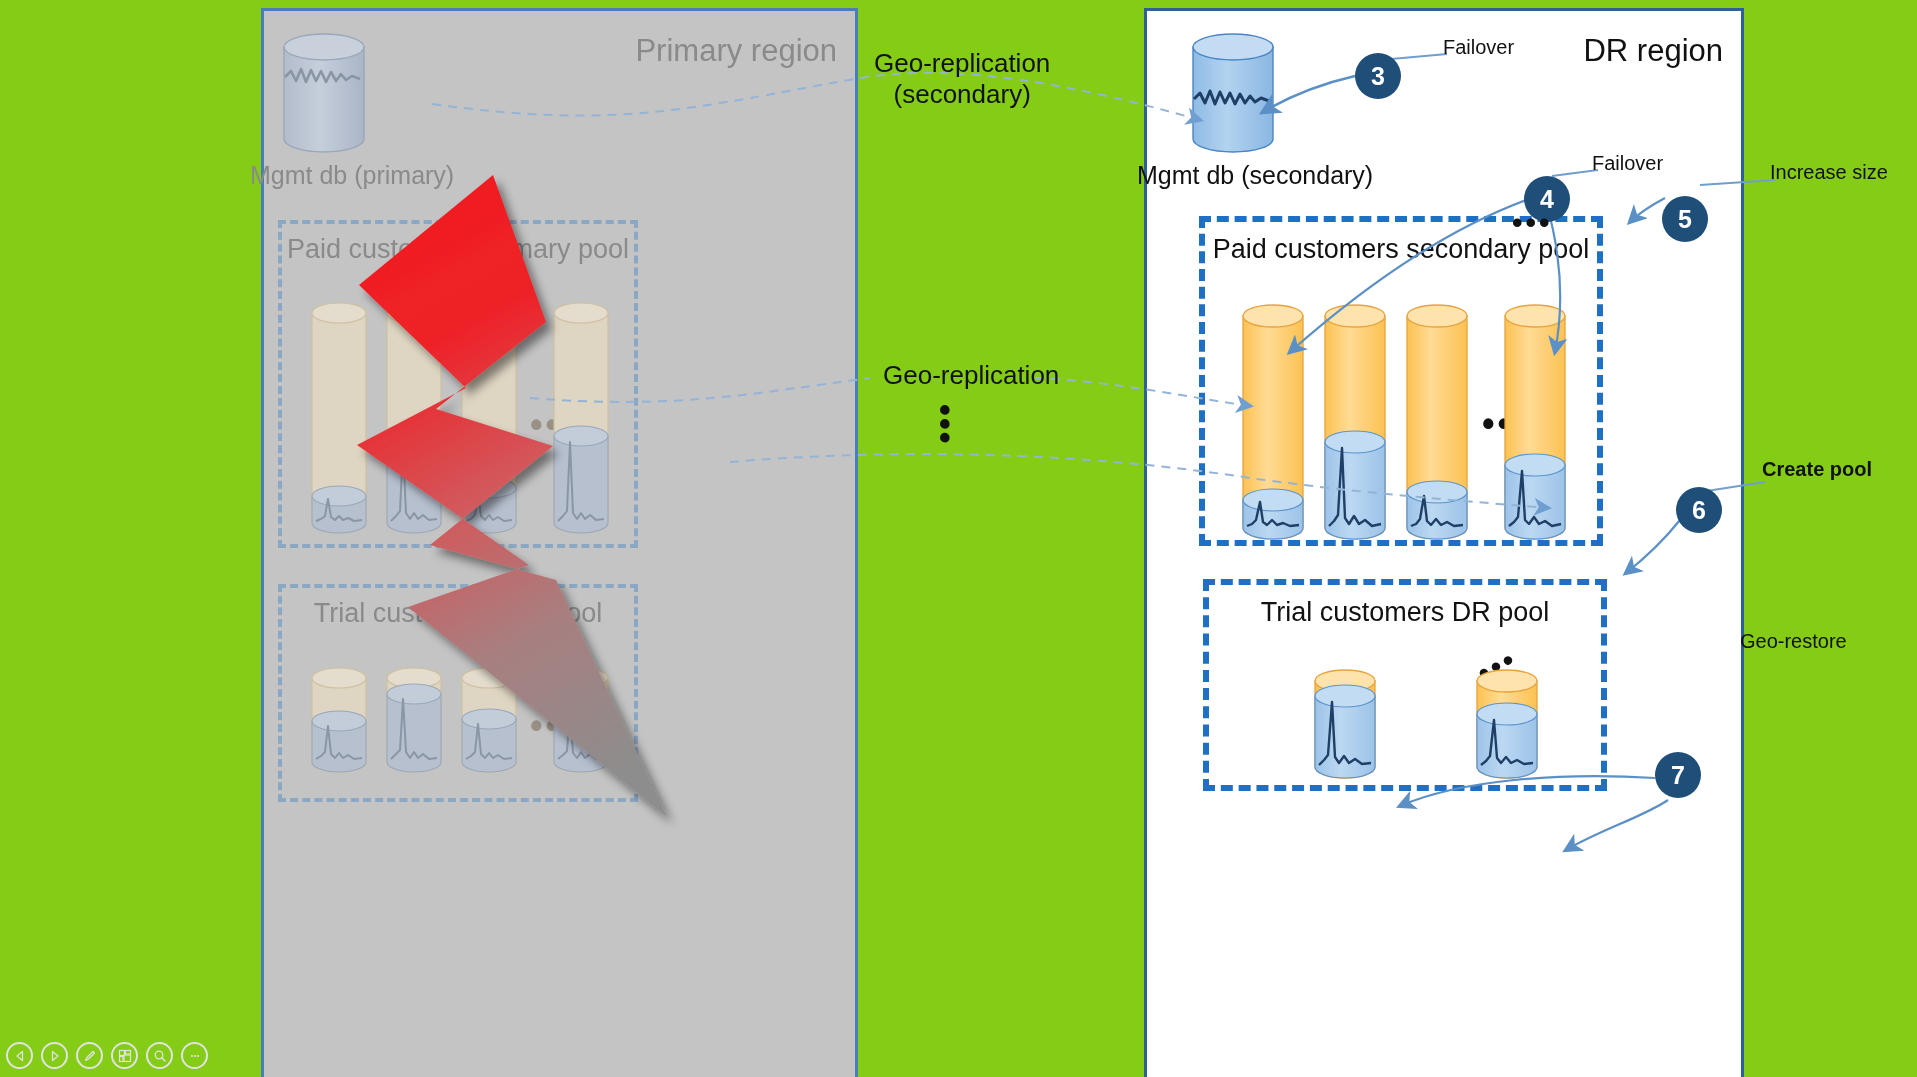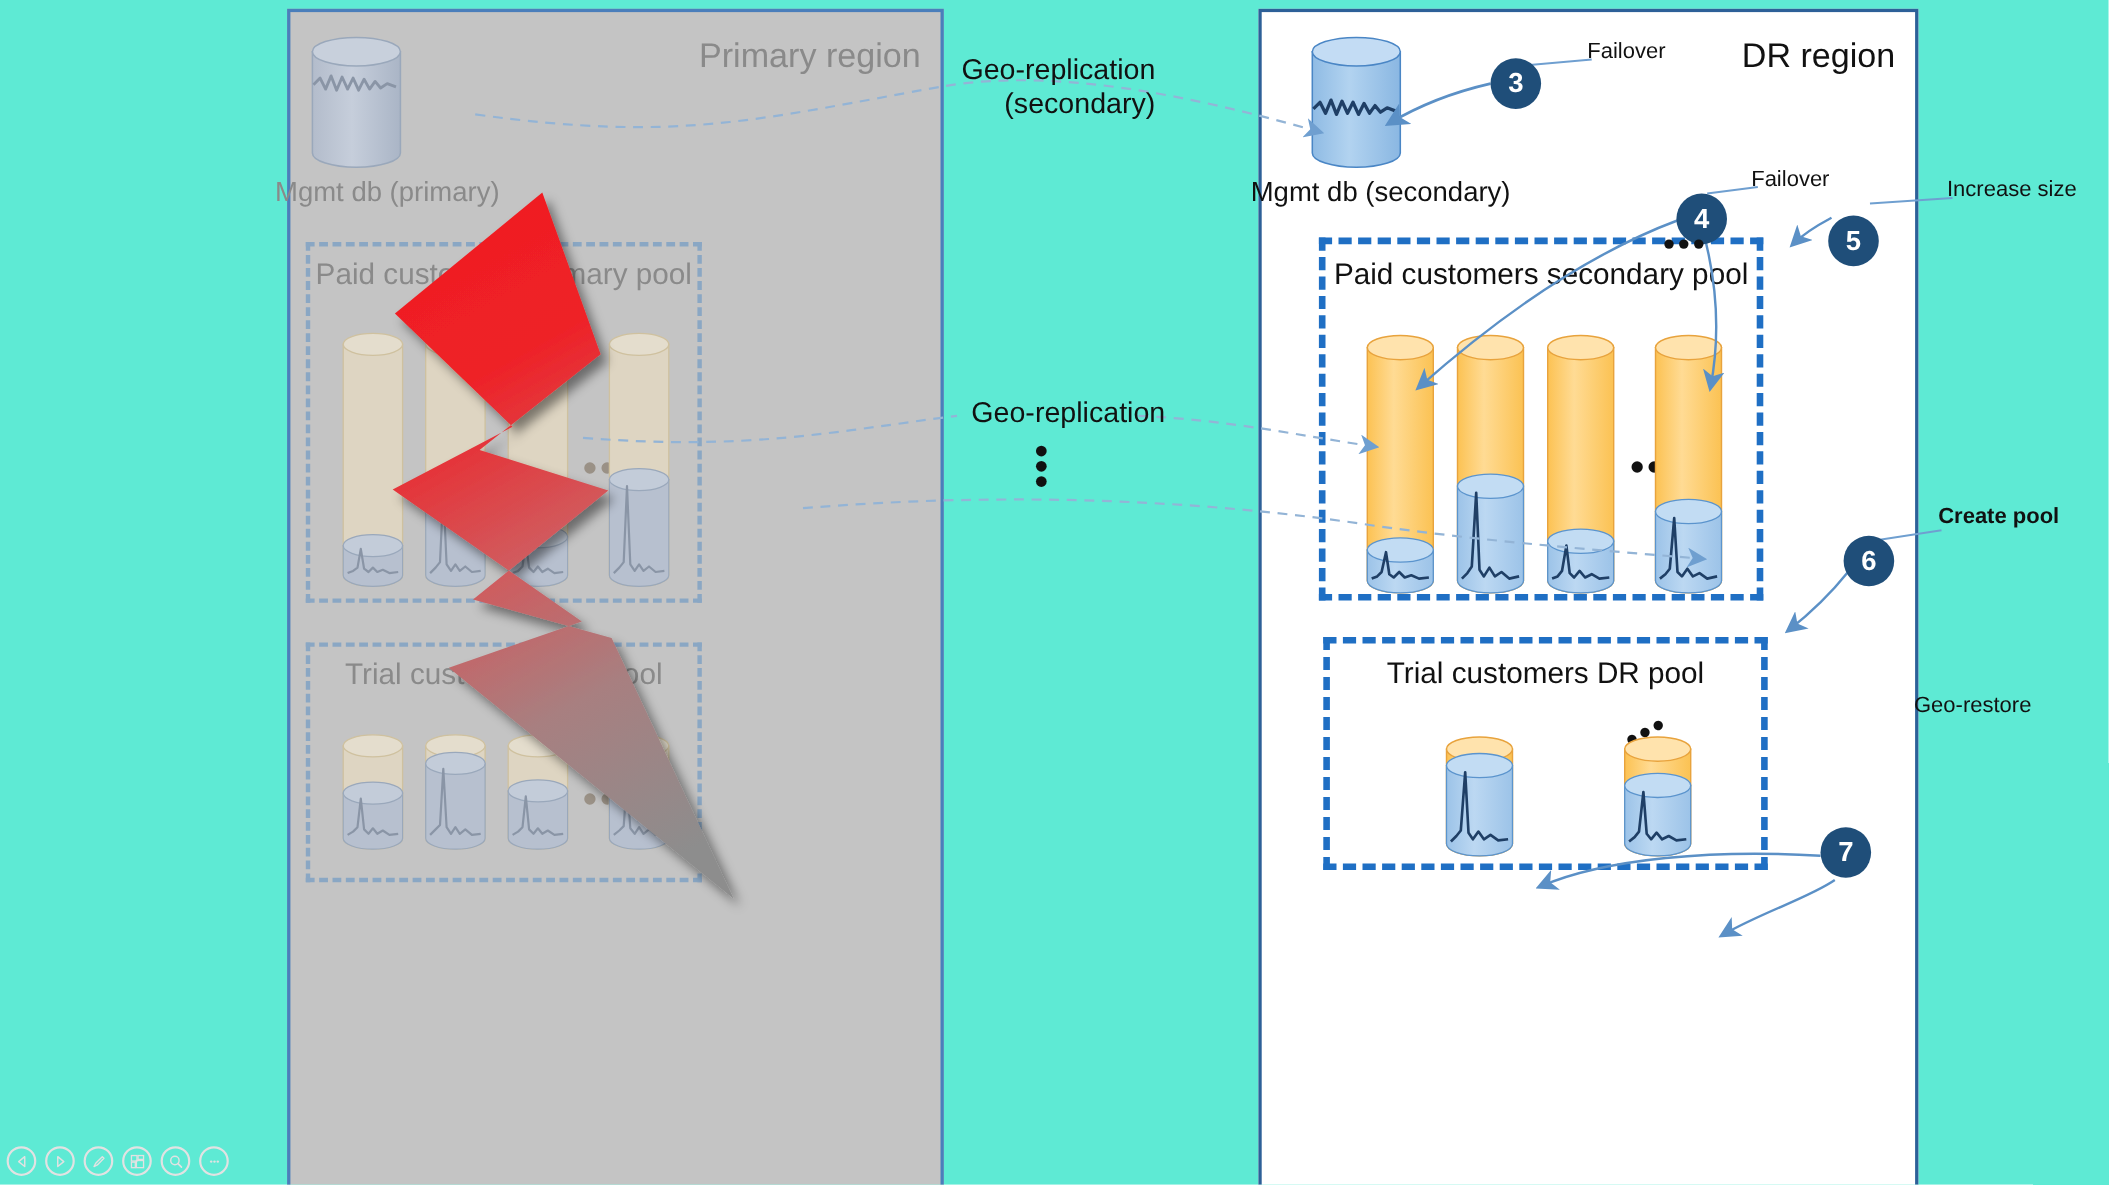--- a/index.html
+++ b/index.html
@@ -4,21 +4,21 @@
 <style>
   html, body {
     margin: 0; padding: 0;
     background: #ffffff;
     font-family: "Liberation Sans", sans-serif;
   }
   #stage {
     position: relative;
     width: 1917px;
     height: 1077px;
-    background: #5eead4;
+    background: #84cc16;
     overflow: hidden;
   }
   .region-panel {
     position: absolute;
     box-sizing: border-box;
   }
   #primary-region {
     left: 261px; top: 8px; width: 597px; height: 1078px;
     background: #c4c4c4;
     border: 3px solid #4a7ebb;
@@ -109,21 +109,21 @@
     position: absolute;
     font-size: 20px;
     color: #111111;
     white-space: nowrap;
   }
   .conn-label {
     position: absolute;
     font-size: 26px;
     color: #111111;
     white-space: nowrap;
-    text-align: right;
+    text-align: center;
   }
   svg.overlay {
     position: absolute;
     left: 0; top: 0;
     width: 1917px; height: 1077px;
     pointer-events: none;
   }
   #controls {
     position: absolute;
     left: 6px; bottom: 8px;

